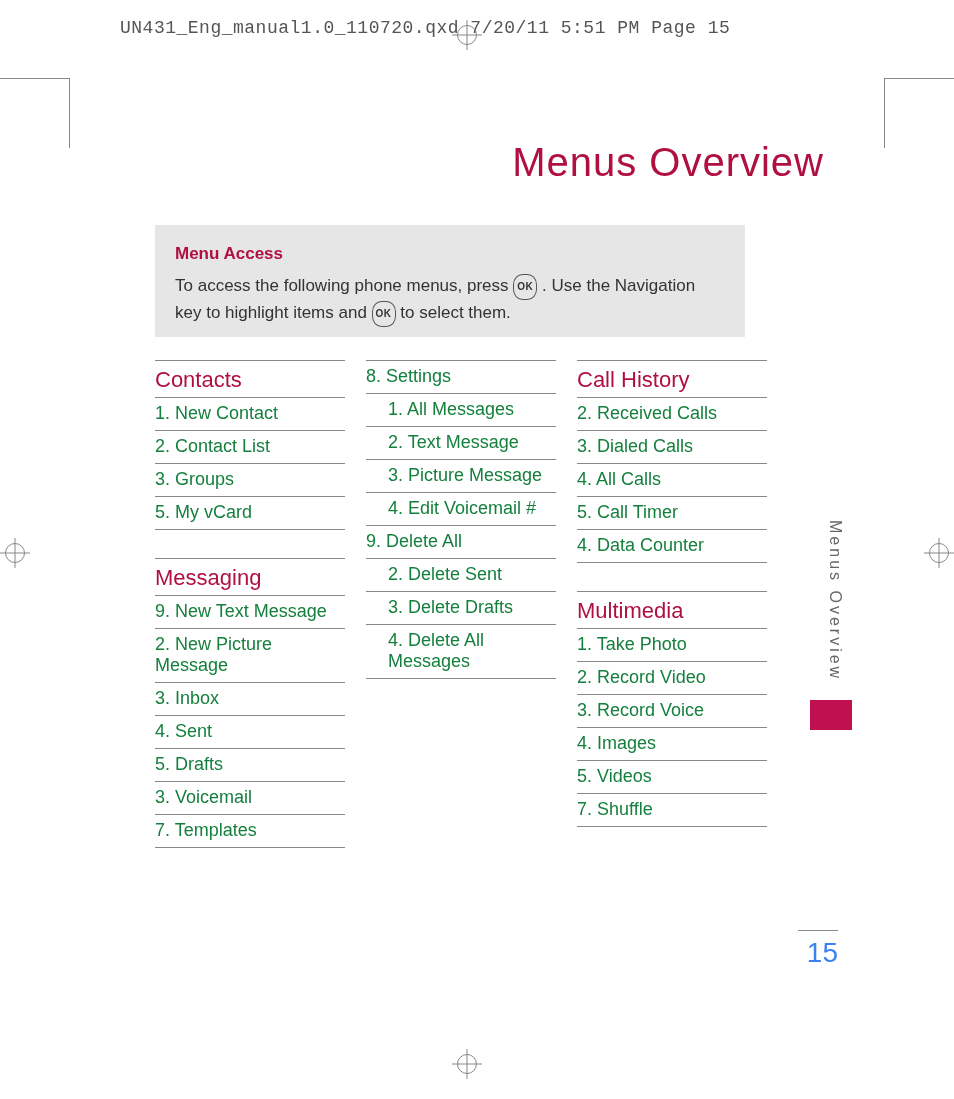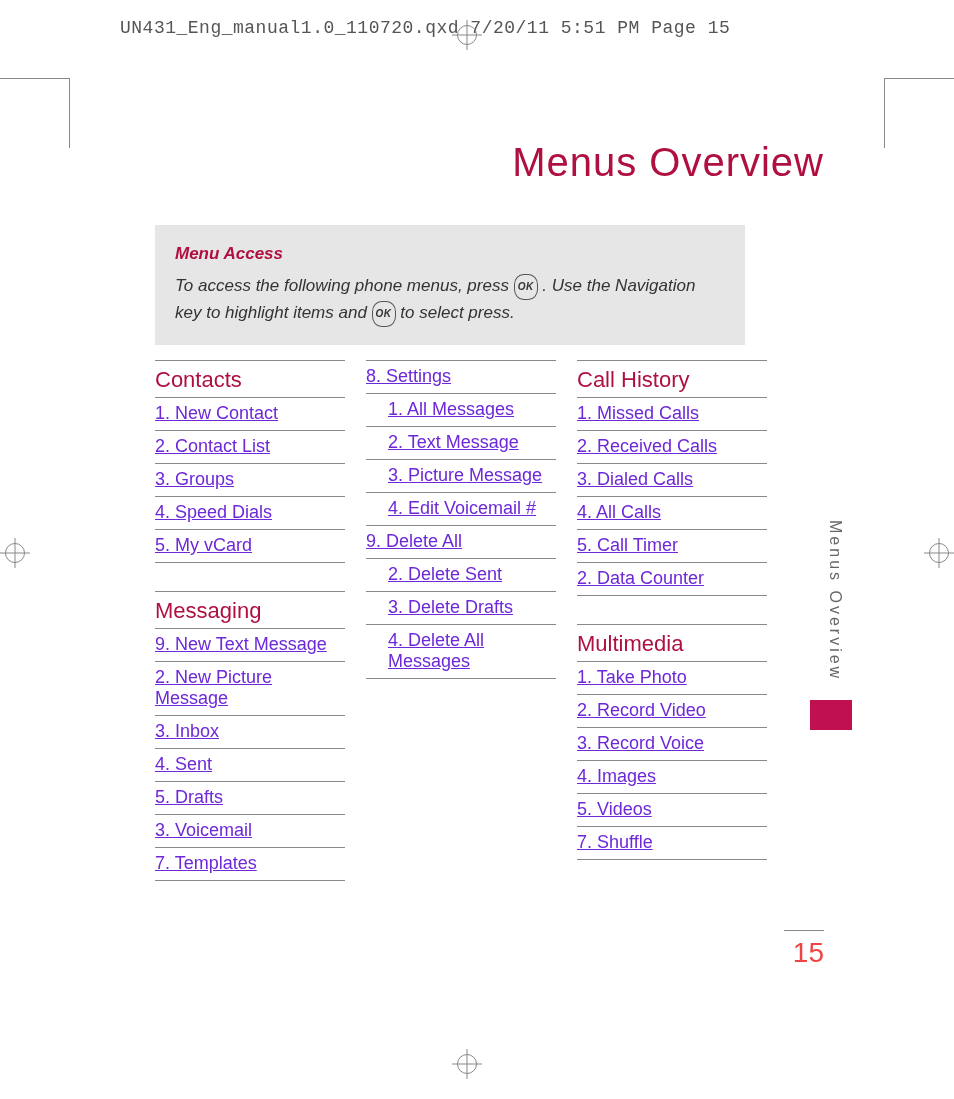--- a/index.html
+++ b/index.html
@@ -48,24 +48,23 @@
     font-weight: 400;
     letter-spacing: 1px;
   }
 
   .info-box {
     position: absolute;
     top: 225px;
     left: 155px;
     width: 590px;
     background: #e6e6e6;
-    padding: 16px 20px 18px 20px;
+    padding: 16px 20px 10px 20px;
     font-size: 17px;
     line-height: 1.5;
-    font-style: italic;
   }
   .info-box .label {
     color: #b01040;
     font-weight: 700;
     margin-bottom: 6px;
   }
   .ok-icon {
     display: inline-flex;
     align-items: center;
     justify-content: center;
@@ -93,22 +92,21 @@
     color: #b01040;
     font-size: 22px;
     border-top: 1px solid #888;
     padding: 6px 0 4px 0;
     font-weight: 400;
   }
   .menu-item {
     border-top: 1px solid #888;
     padding: 5px 0 6px 0;
     font-size: 18px;
-    color: #6d28d9;
-    text-decoration: underline;
+    color: #15803d;
   }
   .menu-item.last { border-bottom: 1px solid #888; }
   .sub-item { padding-left: 22px; }
   .spacer { height: 28px; }
 
   .side-tab {
     position: absolute;
     right: 110px;
     top: 520px;
     writing-mode: vertical-rl;
@@ -119,24 +117,24 @@
   .side-tab-block {
     position: absolute;
     right: 102px;
     top: 700px;
     width: 42px;
     height: 30px;
     background: #c01050;
   }
   .page-number {
     position: absolute;
-    right: 130px;
+    right: 116px;
     top: 930px;
     font-size: 28px;
-    color: #ef4444;
+    color: #3b82f6;
     border-top: 1px solid #888;
     padding-top: 6px;
     width: 40px;
     text-align: right;
   }
 </style>
 </head>
 <body>
 
 <div class="header-line">UN431_Eng_manual1.0_110720.qxd  7/20/11  5:51 PM  Page 15</div>
@@ -158,33 +156,32 @@
 
 <h1 class="page-title">Menus Overview</h1>
 
 <div class="info-box">
   <div class="label">Menu Access</div>
   <div>
     <span>To access the following phone menus, press </span>
     <span class="ok-icon">OK</span>
     <span>. Use the Navigation key to highlight items and </span>
     <span class="ok-icon">OK</span>
-    <span> to select press.</span>
+    <span> to select them.</span>
   </div>
 </div>
 
 <div class="columns">
 
   <div class="col">
     <div class="section-title">Contacts</div>
     <div id="c1s1">
         <div class="menu-item">1. New Contact</div>
         <div class="menu-item">2. Contact List</div>
         <div class="menu-item">3. Groups</div>
-        <div class="menu-item">4. Speed Dials</div>
         <div class="menu-item last">5. My vCard</div>
       </div>
     <div class="spacer"></div>
     <div class="section-title">Messaging</div>
     <div id="c1s2">
         <div class="menu-item">9. New Text Message</div>
         <div class="menu-item">2. New Picture Message</div>
         <div class="menu-item">3. Inbox</div>
         <div class="menu-item">4. Sent</div>
         <div class="menu-item">5. Drafts</div>
@@ -203,26 +200,25 @@
         <div class="menu-item">9. Delete All</div>
         <div class="menu-item sub-item">2. Delete Sent</div>
         <div class="menu-item sub-item">3. Delete Drafts</div>
         <div class="menu-item sub-item last">4. Delete All Messages</div>
       </div>
   </div>
 
   <div class="col">
     <div class="section-title">Call History</div>
     <div id="c3s1">
-        <div class="menu-item">1. Missed Calls</div>
         <div class="menu-item">2. Received Calls</div>
         <div class="menu-item">3. Dialed Calls</div>
         <div class="menu-item">4. All Calls</div>
         <div class="menu-item">5. Call Timer</div>
-        <div class="menu-item last">2. Data Counter</div>
+        <div class="menu-item last">4. Data Counter</div>
       </div>
     <div class="spacer"></div>
     <div class="section-title">Multimedia</div>
     <div id="c3s2">
         <div class="menu-item">1. Take Photo</div>
         <div class="menu-item">2. Record Video</div>
         <div class="menu-item">3. Record Voice</div>
         <div class="menu-item">4. Images</div>
         <div class="menu-item">5. Videos</div>
         <div class="menu-item last">7.  Shuffle</div>

